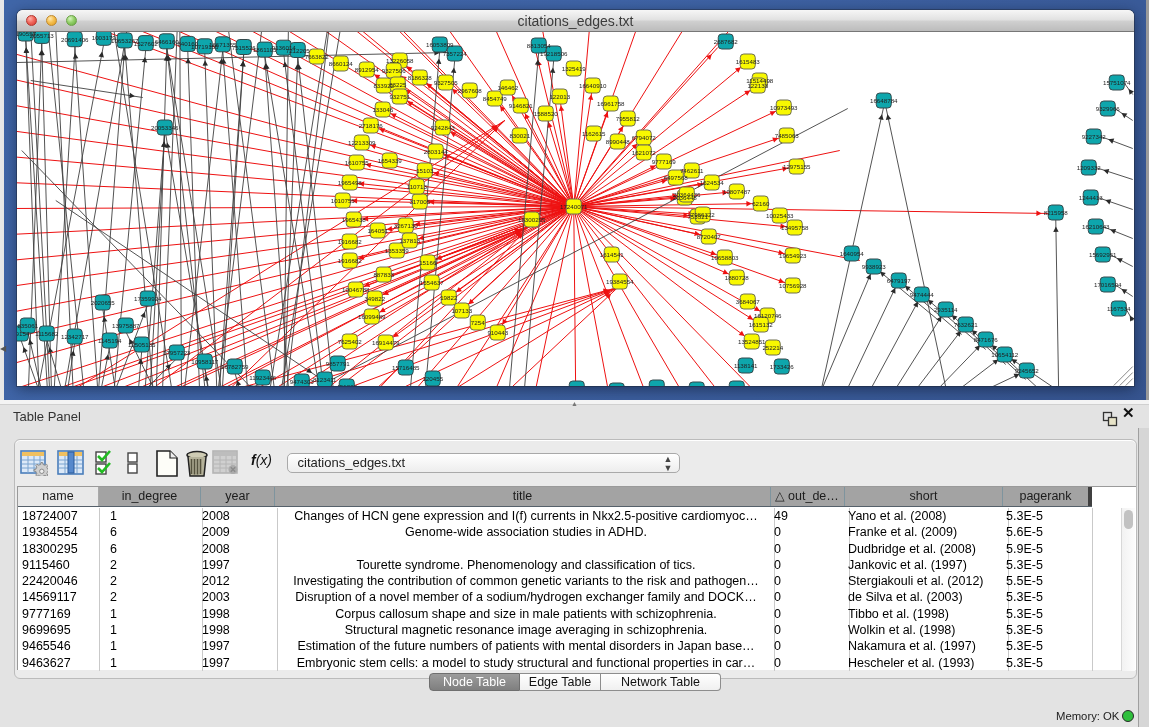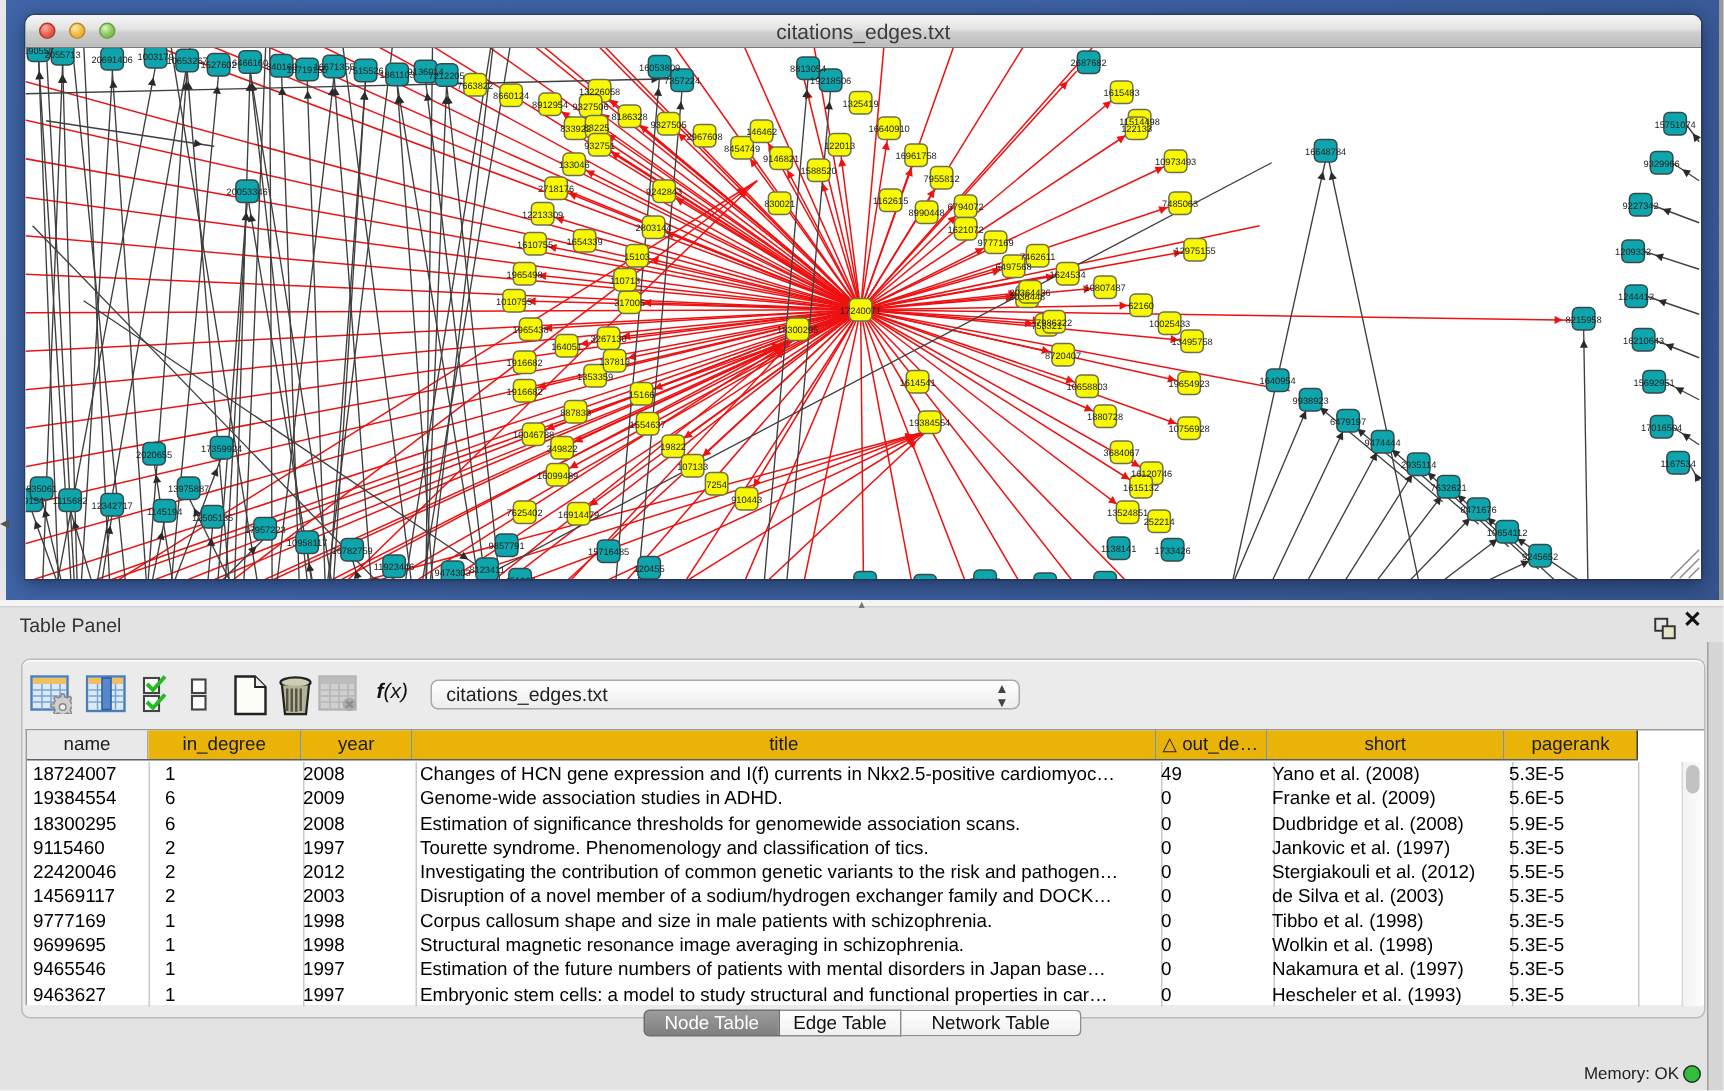--- a/index.html
+++ b/index.html
@@ -42,30 +42,30 @@
 #toolbar { position:absolute; left:0px; top:9px; height:28px; width:100%; }
 .ticon { position:absolute; top:1px; }
 #combo { position:absolute; left:271.5px; top:4px; width:393px; height:20px; background:linear-gradient(#ffffff,#ededed);
   border:1px solid #a9a9a9; border-radius:5px; font-size:13px; color:#222; line-height:18px; padding-left:10px; }
 #combo .arrows { position:absolute; right:6px; top:1px; font-size:9px; color:#444; line-height:9px; }
 
 
 #tbl { position:absolute; left:2px; top:46px; width:1119px; height:184px; background:#fff; border-top:1px solid #9a9a9a; border-left:1px solid #9a9a9a; }
 #thead { position:absolute; left:0; top:0; height:20px; width:1074px; display:flex; font-size:12.5px; color:#1c1c1c;
   border-bottom:1px solid #55606a; }
-#thead .th { background:#eab308; border-right:1px solid #7e949e; text-align:center; line-height:19px;
+#thead .th { background:#a3a3a3; border-right:1px solid #7e949e; text-align:center; line-height:19px;
   overflow:hidden; white-space:nowrap; }
 #thead .th.gray { background:#e9e9e9; border-right:1px solid #a9a9a9;text-align:center; }
 #tbody { position:absolute; left:0; top:21px; width:1074px; height:163px; font-size:12.5px; color:#000; }
 .tr { position:relative; height:16.3px; line-height:16.3px; white-space:nowrap; }
 .tr > div { position:absolute; top:0; height:100%; overflow:hidden; }
 .c1 { left:4px;   width:76px; }
 .c2 { left:92px;  width:90px; }
 .c3 { left:184px; width:72px; }
-.c4 { left:262px; width:492px; }
+.c4 { left:262px; width:492px;text-align:center; }
 .c5 { left:756px; width:70px; }
 .c6 { left:830px; width:155px; }
 .c7 { left:988px; width:86px; }
 .vlines { position:absolute; top:0; bottom:0; width:1px; background:#c9c9c9; }
 #vscroll { position:absolute; left:1103px; top:21px; width:14px; height:163px; background:linear-gradient(90deg,#f2f2f2,#fcfcfc); border-left:1px solid #d8d8d8; }
 #vscroll .thumb { position:absolute; left:2px; top:2px; width:9px; height:19px; border-radius:5px; background:#c2c2c2; }
 
 
 #tabs { position:absolute; left:429px; top:273px; height:18px; display:flex; font-size:12.5px; }
 .tab { height:18px; line-height:17px; text-align:center; border:1px solid #8d8d8d; border-left:none; background:linear-gradient(#fff,#f0f0f0); color:#111; white-space:nowrap; }
@@ -855,21 +855,21 @@
         <div id="combo">citations_edges.txt<span class="arrows">▲<br>▼</span></div>
       </div>
       <div id="tbl">
         <div id="thead">
           <div class="th gray" style="width:81px">name</div>
           <div class="th" style="width:102px">in_degree</div>
           <div class="th" style="width:74px">year</div>
           <div class="th" style="width:496px">title</div>
           <div class="th" style="width:74px; text-align:left; padding-left:4px">△ out_de…</div>
           <div class="th" style="width:158px">short</div>
-          <div class="th" style="width:89px; border-right:1px solid #404040;">pagerank</div>
+          <div class="th" style="width:89px; border-right:4px solid #404040;">pagerank</div>
         </div>
         <div id="tbody">
           <div class="vlines" style="left:81px"></div>
           <div class="vlines" style="left:184px"></div>
           <div class="vlines" style="left:259px"></div>
           <div class="vlines" style="left:756px"></div>
           <div class="vlines" style="left:831px"></div>
           <div class="vlines" style="left:990px"></div>
           <div class="vlines" style="left:1074px"></div>
           <div class="tr">
@@ -887,21 +887,20 @@
               <div class="c3">2009</div>
 <div class="c4">Genome-wide association studies in ADHD.</div>
               <div class="c5">0</div>
               <div class="c6">Franke et al. (2009)</div>
               <div class="c7">5.6E-5</div>
 </div>
 <div class="tr">
 <div class="c1">18300295</div>
               <div class="c2">6</div>
               <div class="c3">2008</div>
-<div class="c4">Estimation of significance thresholds for genomewide association scans.</div>
               <div class="c5">0</div>
               <div class="c6">Dudbridge et al. (2008)</div>
               <div class="c7">5.9E-5</div>
 </div>
 <div class="tr">
 <div class="c1">9115460</div>
               <div class="c2">2</div>
               <div class="c3">1997</div>
 <div class="c4">Tourette syndrome. Phenomenology and classification of tics.</div>
               <div class="c5">0</div>

